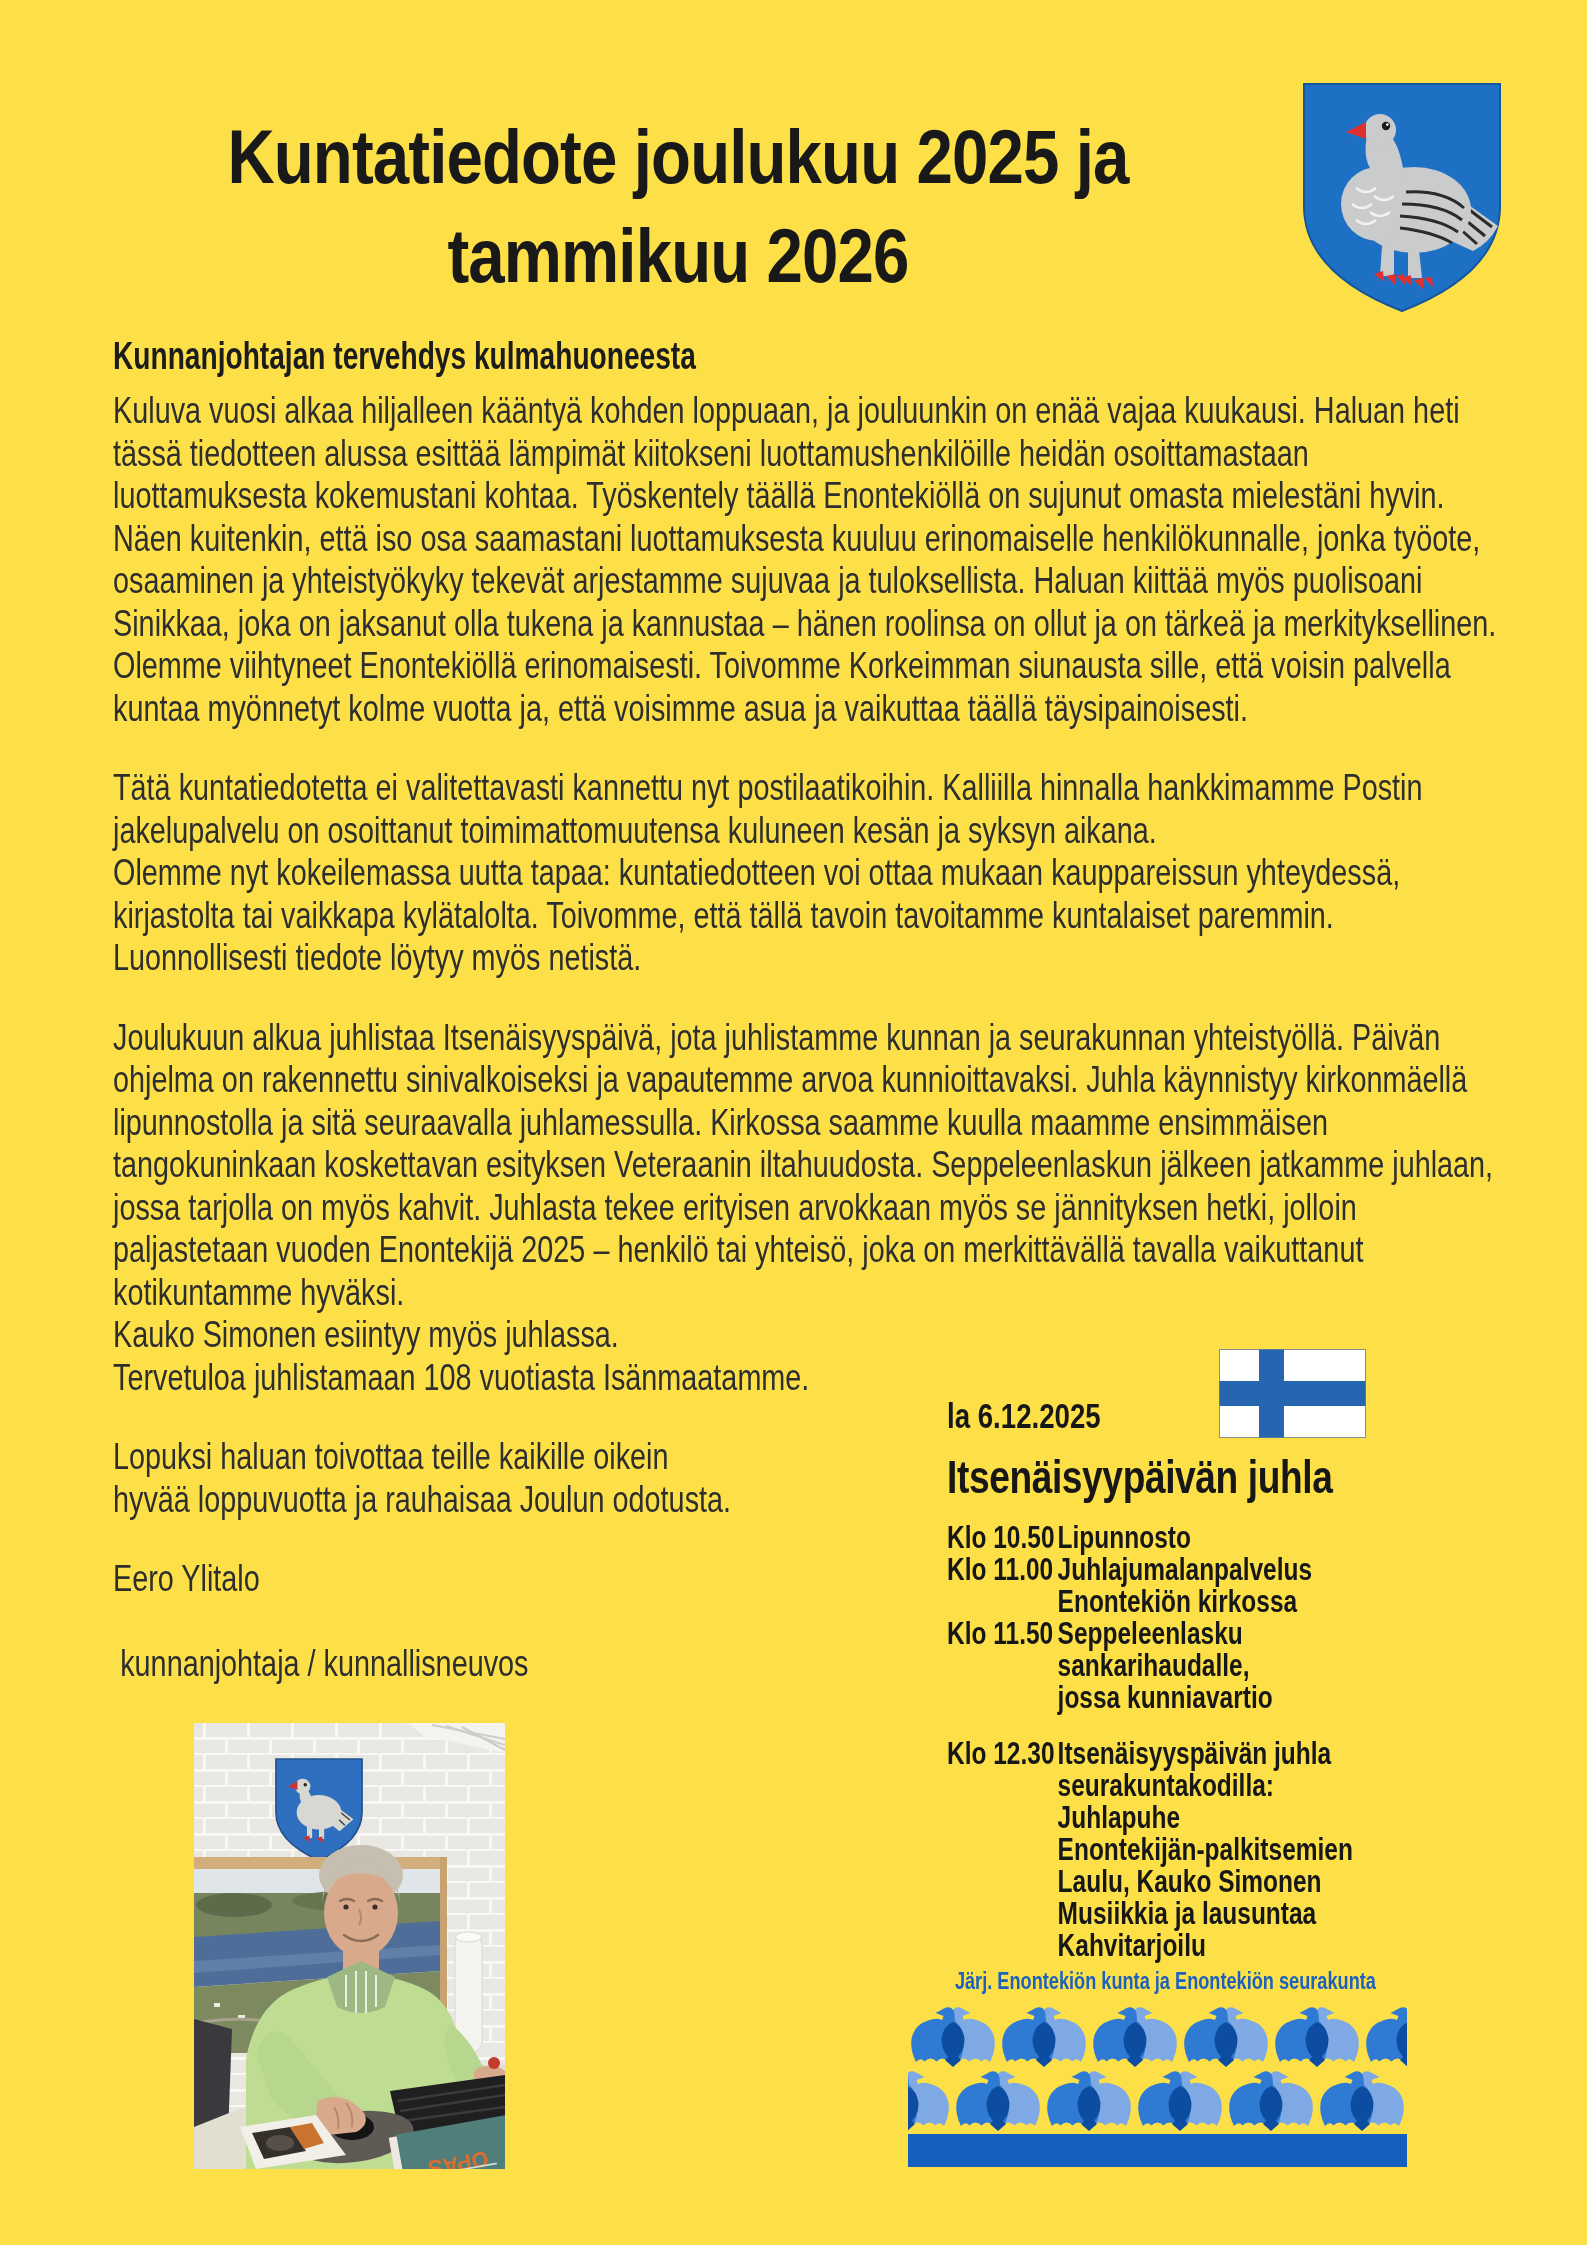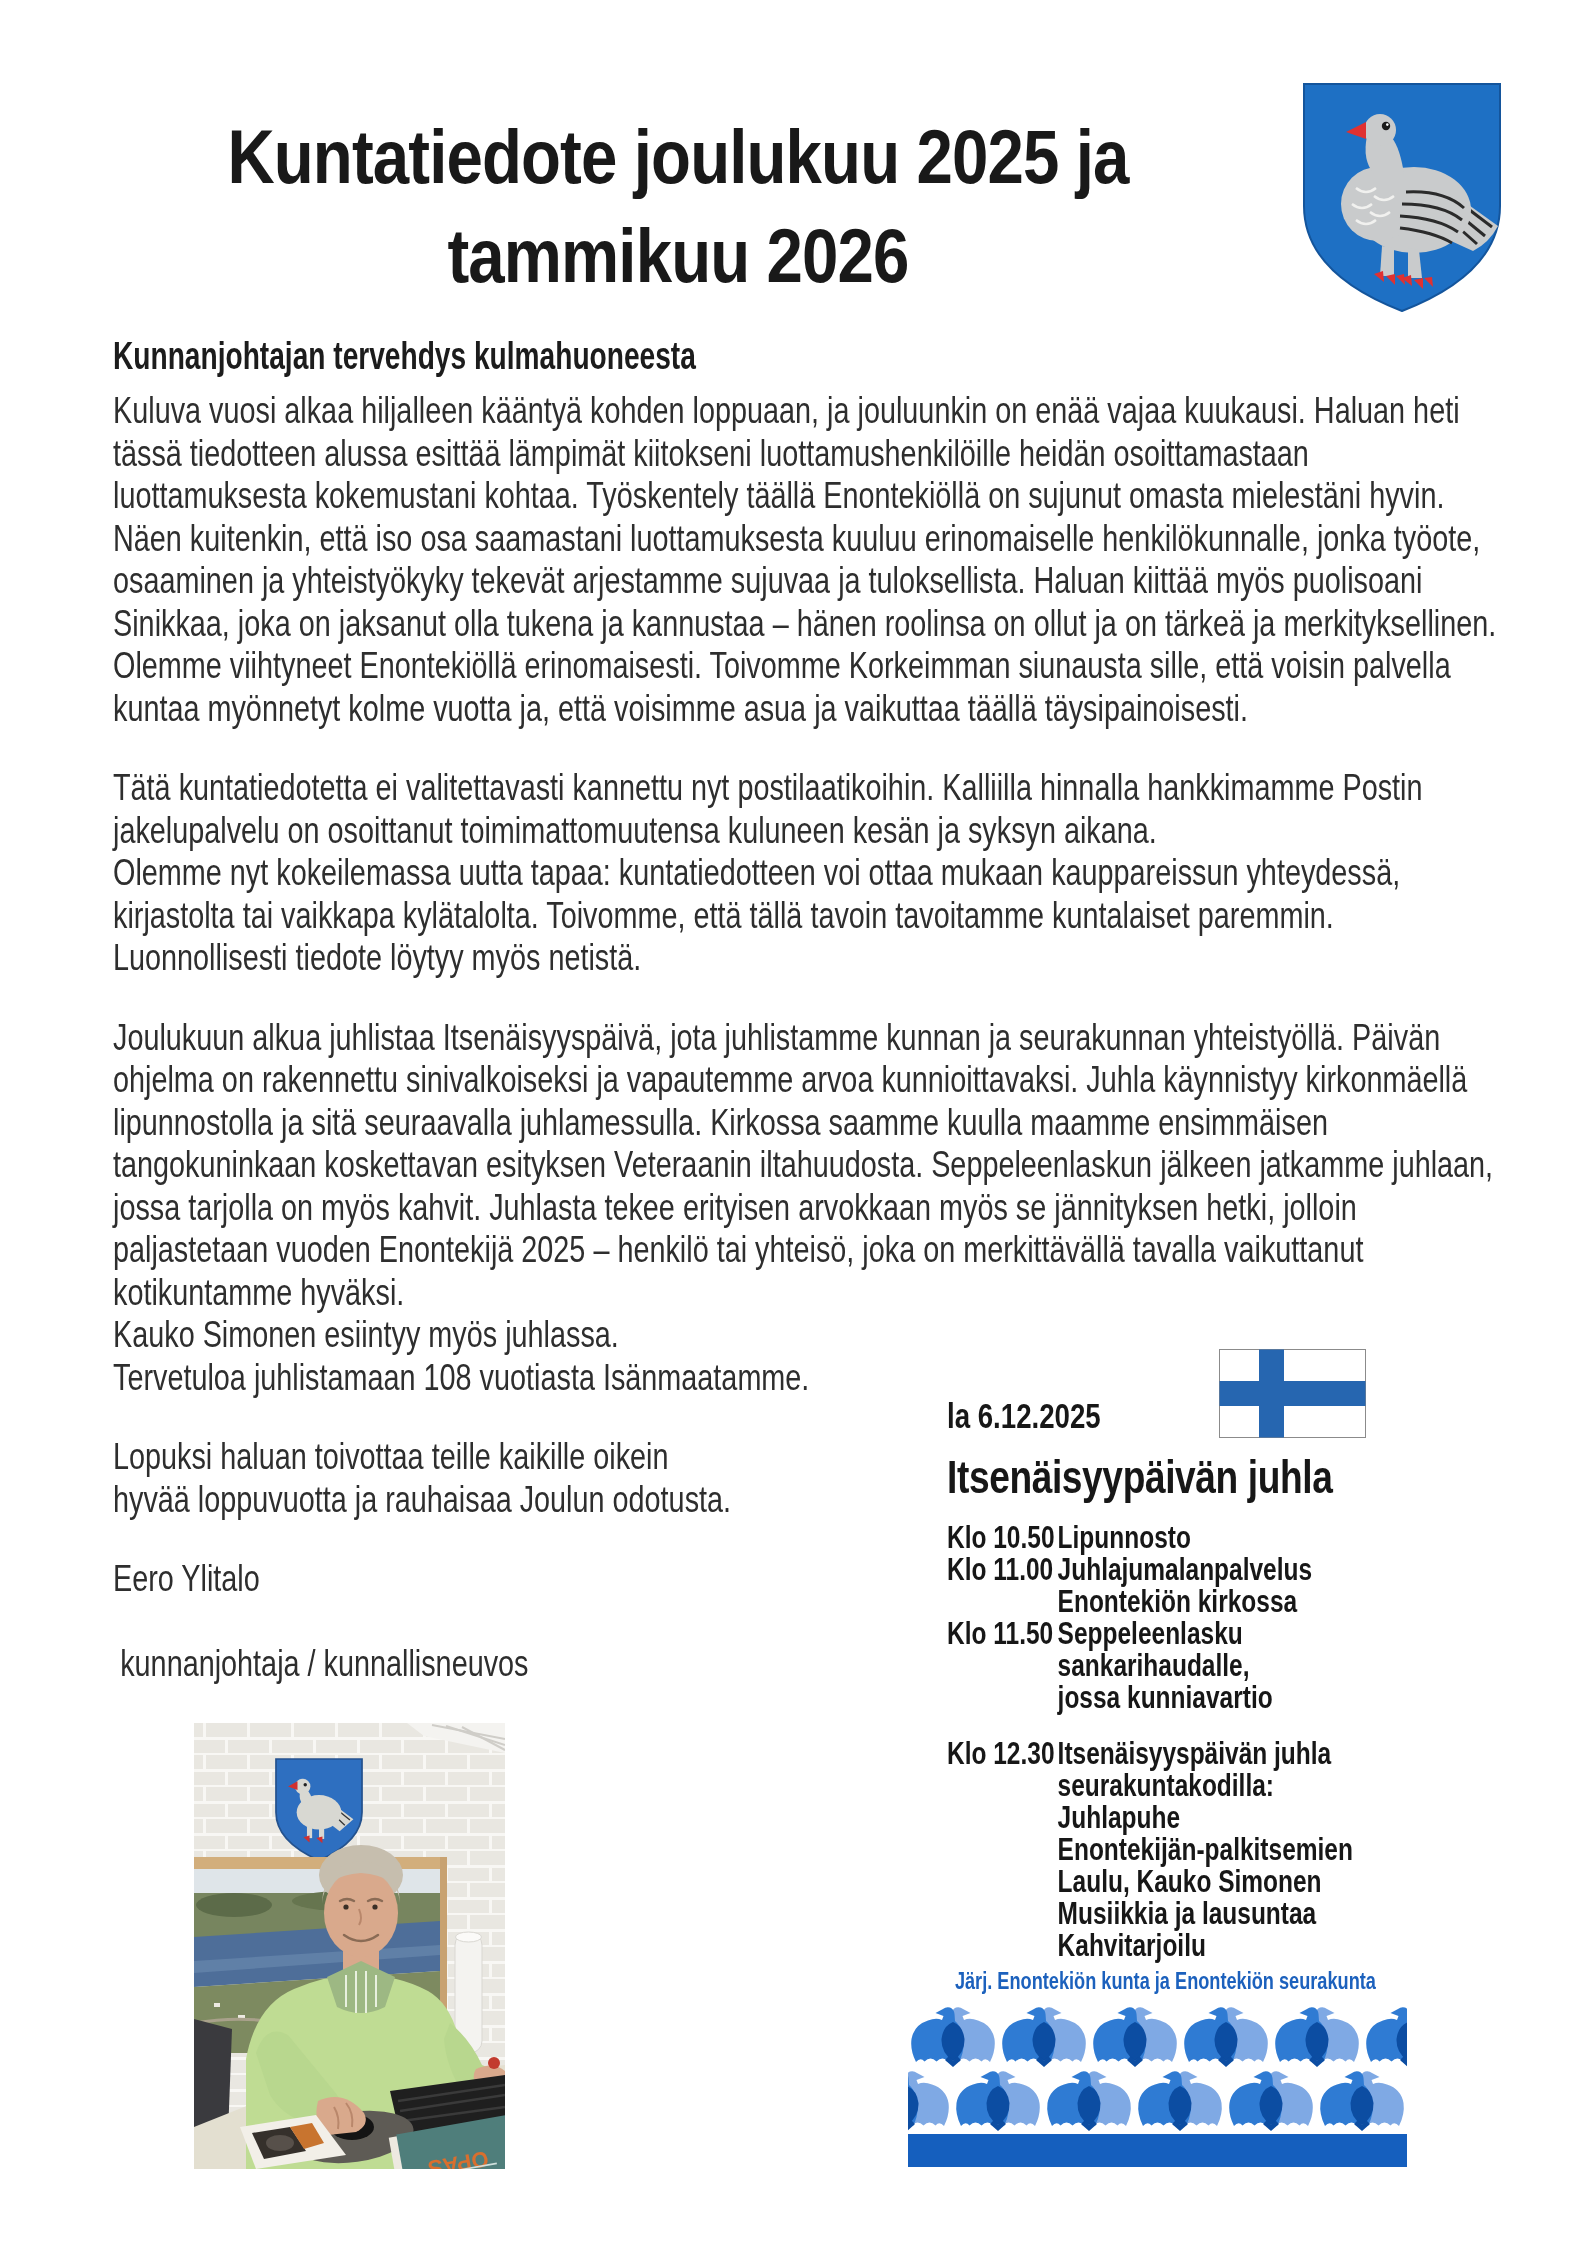--- a/index.html
+++ b/index.html
@@ -1,17 +1,17 @@
 <!DOCTYPE html>
 <html><head>
 <meta charset="utf-8">
 <style>
   html,body{margin:0;padding:0;background:#888;}
   .page{
-    position:relative; width:1587px; height:2245px; background:#ffffff;
+    position:relative; width:1587px; height:2245px; background:#fde047;
     font-family:"Liberation Sans", sans-serif; color:#2e2e2e; overflow:hidden;
     margin:0 auto;
   }
   
   .title{
     position:absolute; left:-22px; top:56px; width:1400px;
     font-size:76px; line-height:99px; font-weight:700; color:#191919;
     text-align:center; transform:scaleX(0.86); transform-origin:50% 0;
     letter-spacing:-1px; white-space:pre-line;
   }

